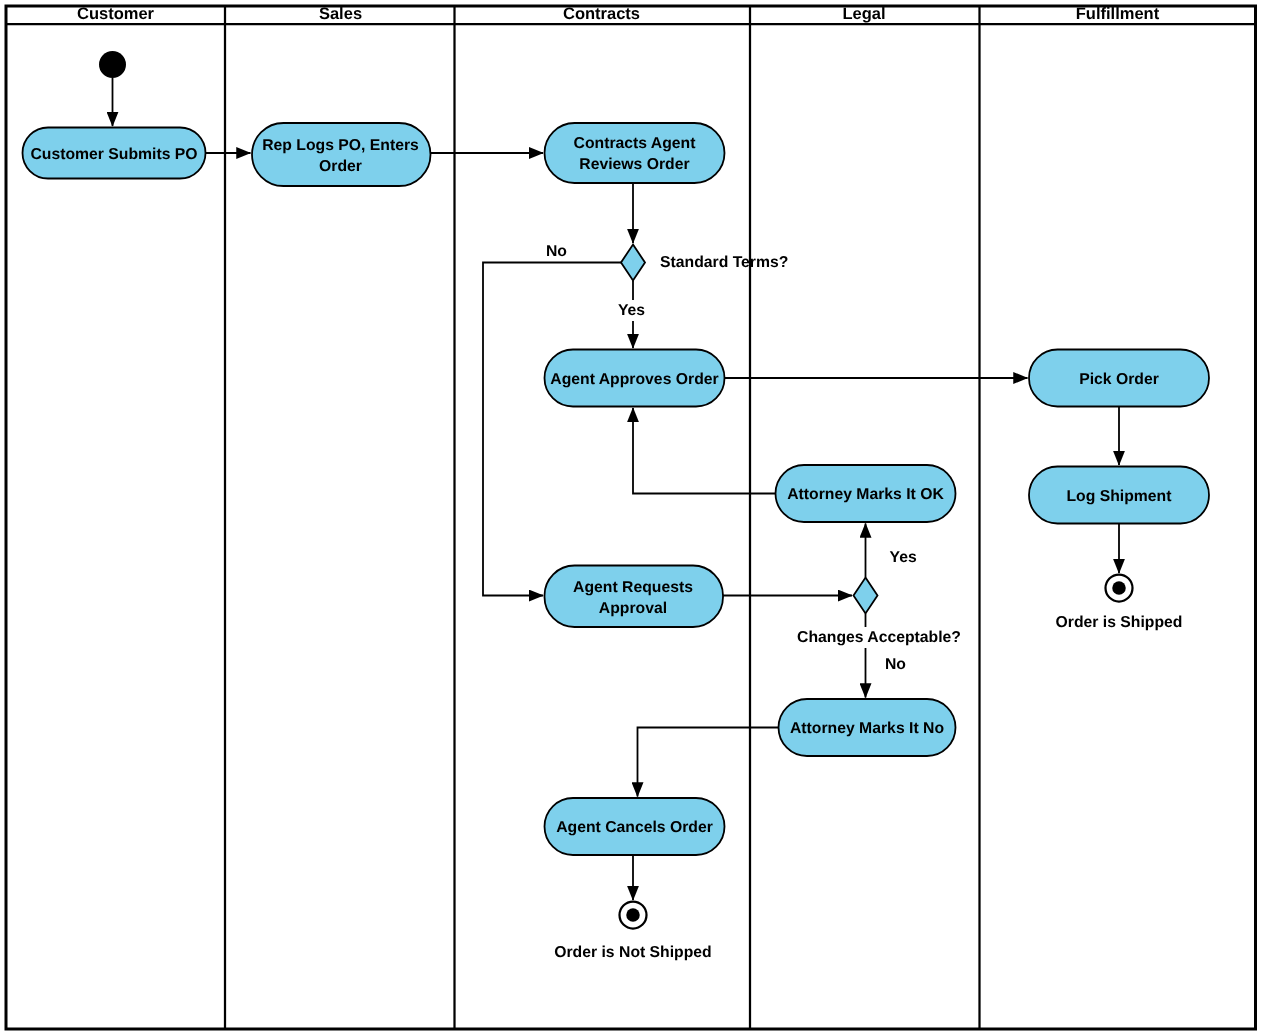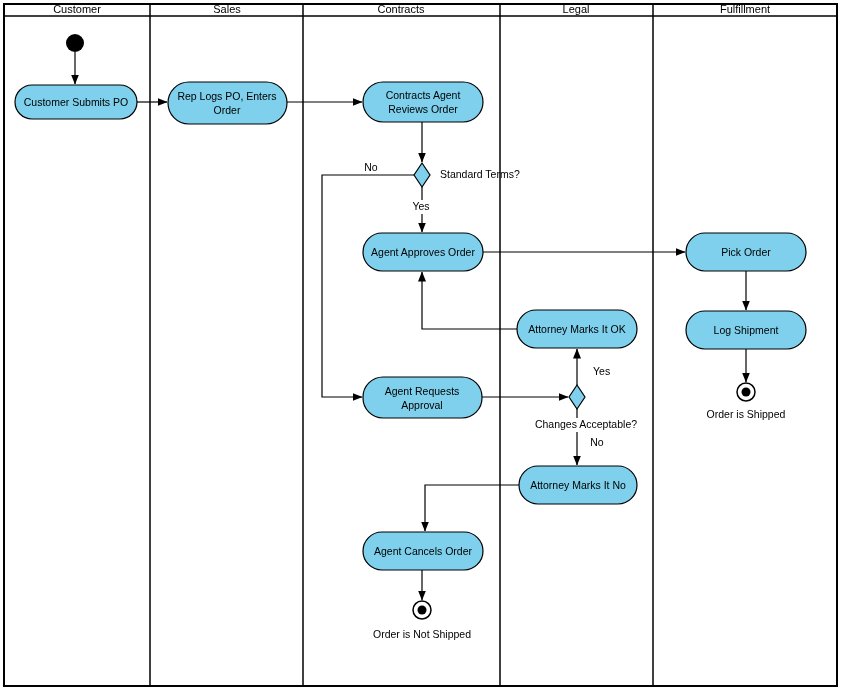--- a/index.html
+++ b/index.html
@@ -5,20 +5,21 @@
   html, body {
     margin: 0;
     padding: 0;
     background: #ffffff;
   }
   .stage {
     width: 736px;
     height: 690px;
     position: relative;
     background: #ffffff;
+    font-weight: bold;
   }
   svg {
     display: block;
     font-family: "Liberation Sans", sans-serif;
   }
   .frame   { fill: none; stroke: #000000; stroke-width: 2; }
   .divider { stroke: #000000; stroke-width: 1.5; }
   .flow    { fill: none; stroke: #000000; stroke-width: 1.2; }
   .node    { stroke: #000000; stroke-width: 1.2; }
   .lane-title {

